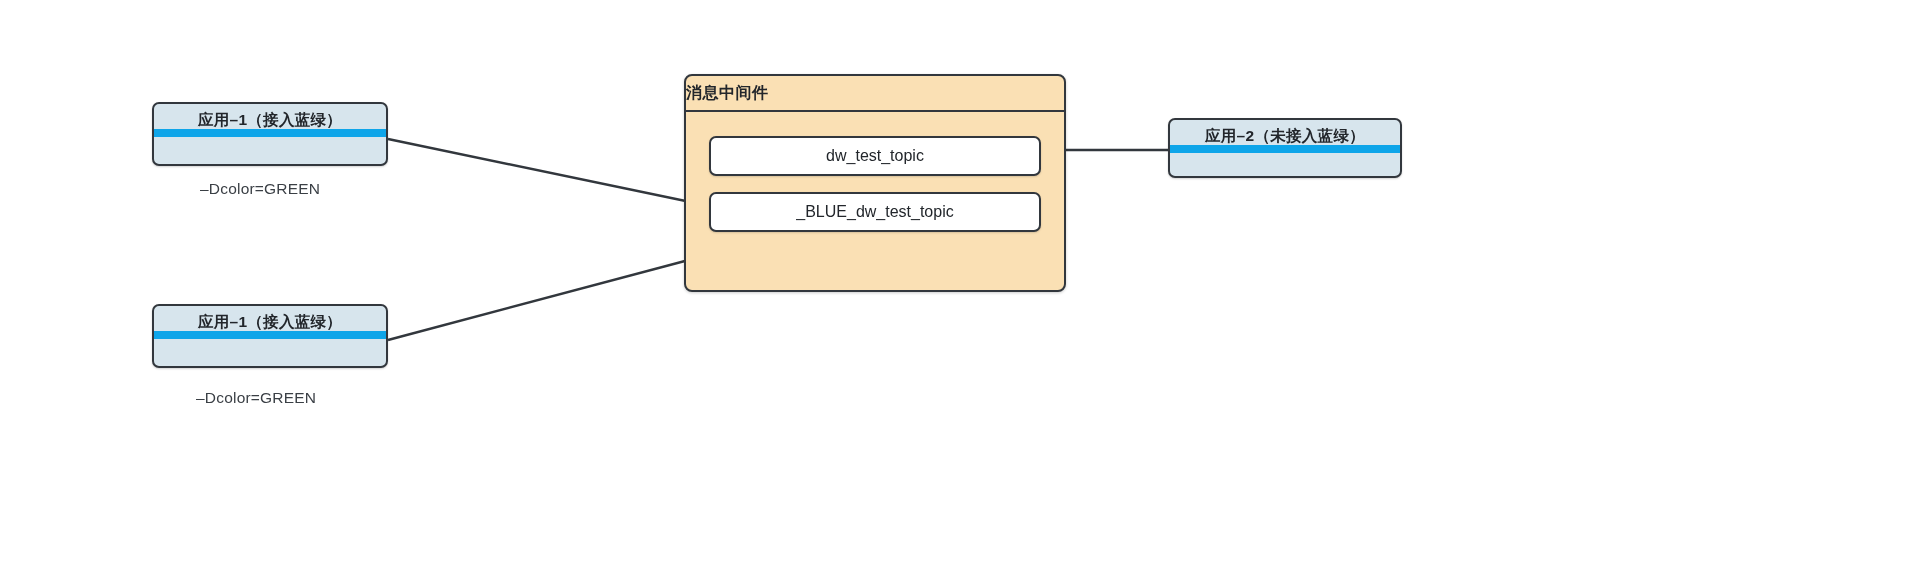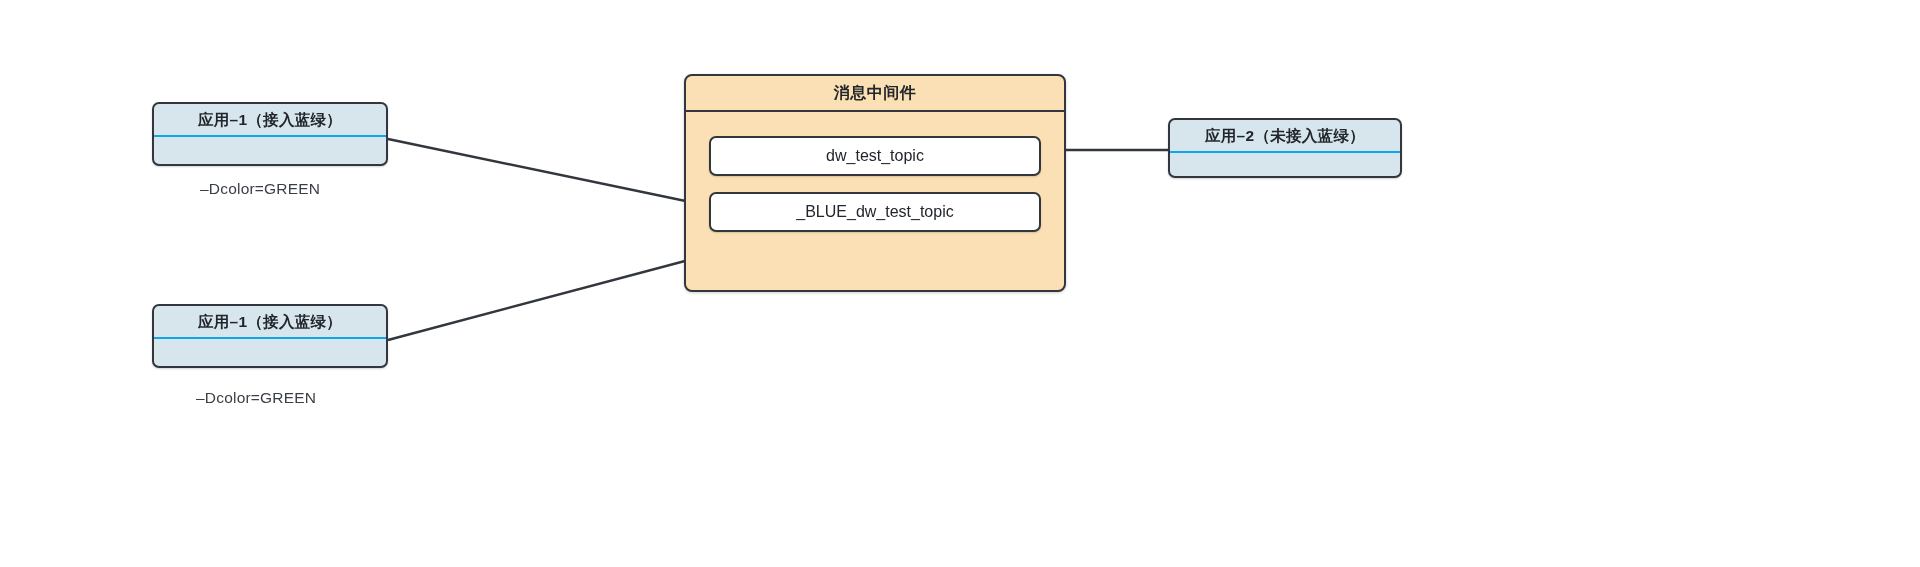--- a/index.html
+++ b/index.html
@@ -46,21 +46,21 @@
     flex-direction: column;
   }
   .app-node .node-title {
     box-sizing: border-box;
     height: 33px;
     line-height: 31px;
     text-align: center;
     font-size: 15.5px;
     font-weight: bold;
     color: #22262b;
-    border-bottom: 2px solid #0ea5e9;
+    border-bottom: 8px solid #0ea5e9;
     white-space: nowrap;
     letter-spacing: 0.3px;
   }
   .app-node .node-body {
     flex: 1 1 auto;
   }
 
   
   .caption {
     position: absolute;
@@ -78,21 +78,21 @@
     box-sizing: border-box;
     background: #fae0b4;
     border: 2px solid #32373d;
     border-radius: 8px;
     box-shadow: 0 1px 3px rgba(0,0,0,0.2);
   }
   #middleware .mw-title {
     box-sizing: border-box;
     height: 36px;
     line-height: 34px;
-    text-align: center;
+    text-align: left;
     font-size: 16px;
     font-weight: bold;
     color: #22262b;
     border-bottom: 2px solid #32373d;
     letter-spacing: 0.5px;
   }
   #middleware .mw-body {
     position: relative;
     box-sizing: border-box;
     padding: 24px 23px 22px 23px;

